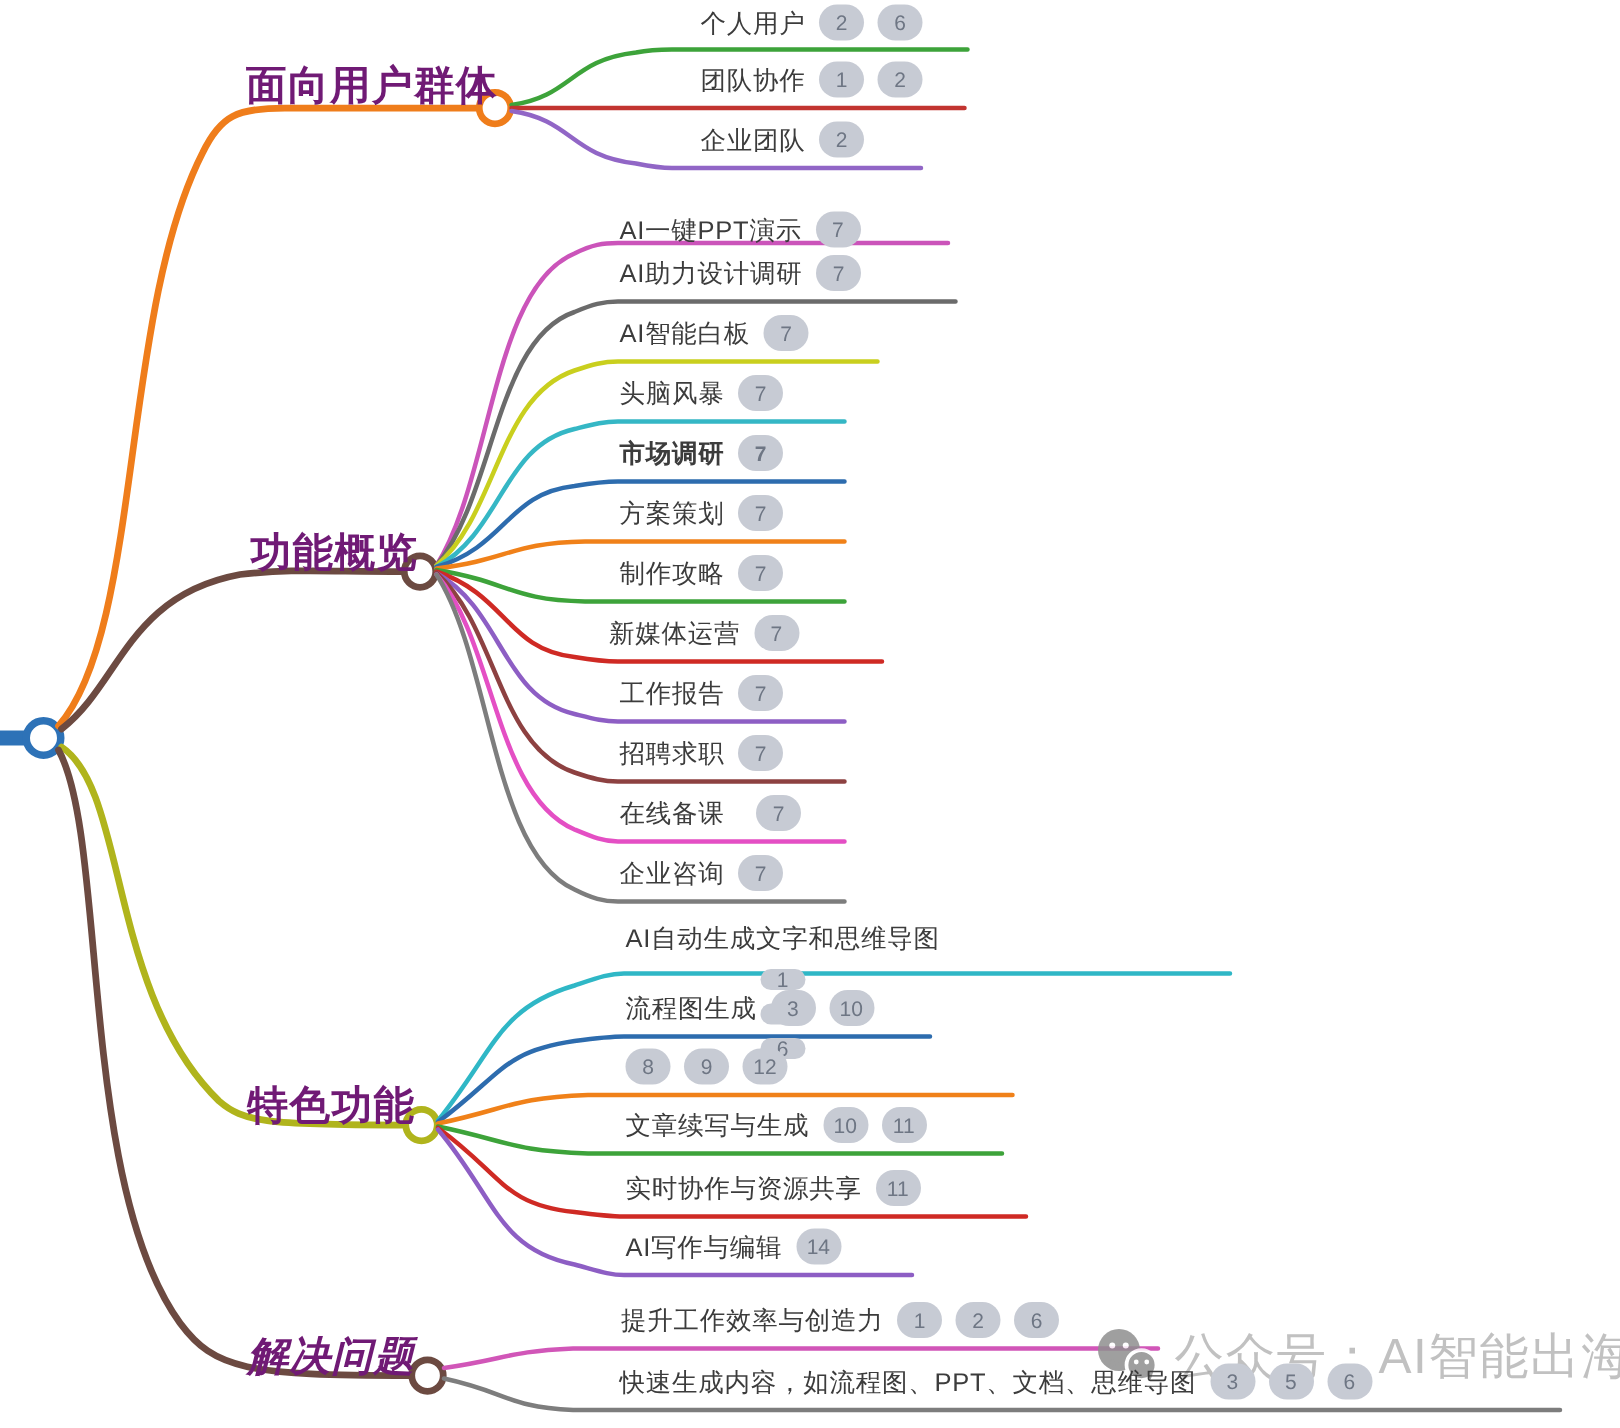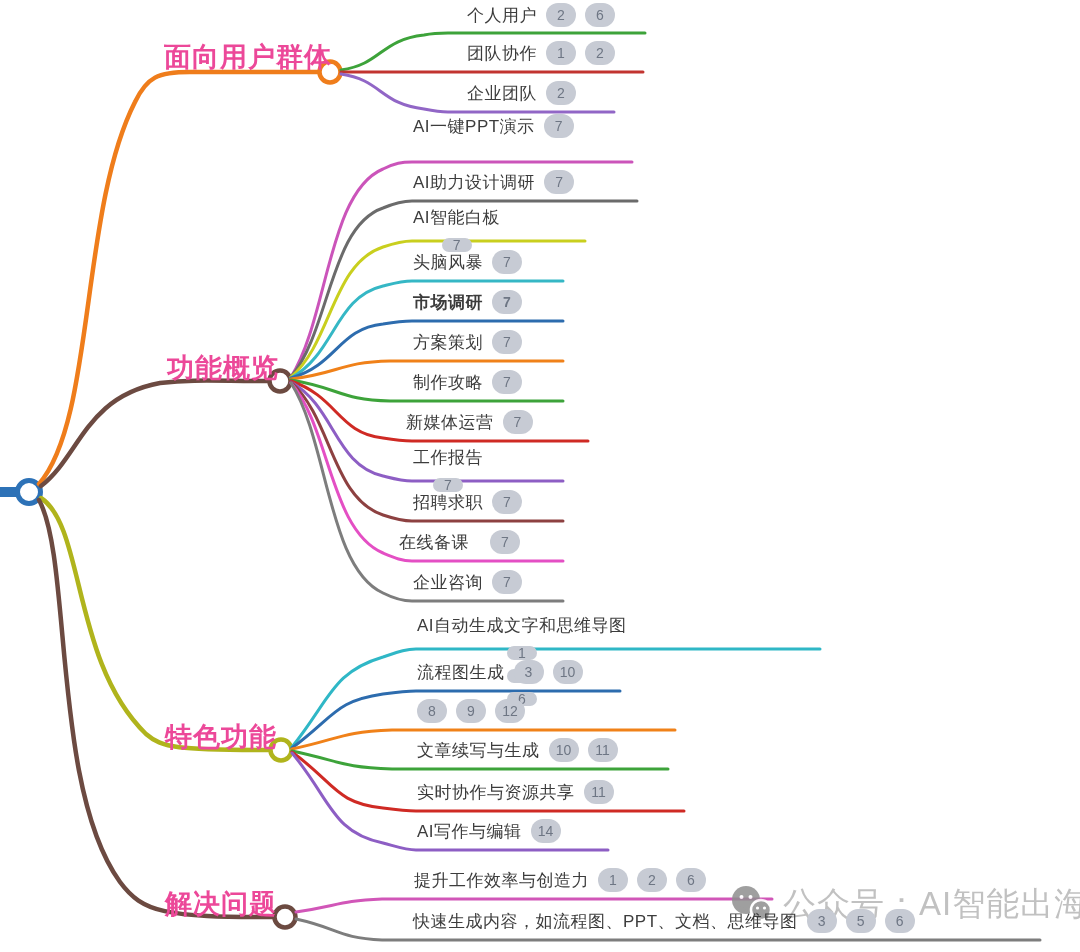--- a/index.html
+++ b/index.html
@@ -4,21 +4,21 @@
 <style>
   html,body { margin:0; padding:0; background:#ffffff; }
   .canvas {
     position:relative; width:1080px; height:952px; background:#ffffff;
     overflow:hidden;
     font-family:"Liberation Sans","DejaVu Sans",sans-serif;
   }
   svg.wires { position:absolute; left:0; top:0; z-index:1; }
   .topic {
     position:absolute; z-index:3; font-weight:bold; font-size:27px;
-    color:#ec4899; letter-spacing:1px; white-space:nowrap; line-height:30px;
+    color:#701a75; letter-spacing:1px; white-space:nowrap; line-height:30px;
   }
   .row {
     position:absolute; z-index:3; display:flex; align-items:center;
     gap:9px; height:32px; white-space:nowrap;
   }
   .row .lbl { font-size:17px; color:#3c3c3c; letter-spacing:0.5px; }
   .badge {
     display:inline-flex; align-items:center; justify-content:center;
     min-width:24px; height:24px; padding:0 3px; border-radius:13px;
     background:#c7cbd4; color:#6e7684; font-size:14px; line-height:1;
@@ -85,46 +85,46 @@
       <circle cx="28.5" cy="25" r="1.6" fill="#ffffff"></circle>
       <circle cx="35.5" cy="25" r="1.6" fill="#ffffff"></circle>
       <path d="M 38 37 L 35 32 L 40 31 Z" fill="#8f8f8f"></path>
     </svg>
     <span class="watermark-text">公众号：AI智能出海</span>
   </div>
 
   <div class="topic" style="left:164px; top:42px;">面向用户群体</div>
   <div class="topic" style="left:167px; top:353px;">功能概览</div>
   <div class="topic" style="left:165px; top:722px;">特色功能</div>
-  <div class="topic" style="left:165px; top:889px;">解决问题</div>
+  <div class="topic" style="left:165px; top:889px;font-style:italic;">解决问题</div>
 
   <div class="row" style="left:467px; top:-1px;">
     <span class="lbl">个人用户</span>
     <span class="badge">2</span>
     <span class="badge">6</span>
   </div>
   <div class="row" style="left:467px; top:37px;">
     <span class="lbl">团队协作</span>
     <span class="badge">1</span>
     <span class="badge">2</span>
   </div>
   <div class="row" style="left:467px; top:77px;">
     <span class="lbl">企业团队</span>
     <span class="badge">2</span>
   </div>
 
-  <div class="row" style="left:413px; top:110px;">
+  <div class="row" style="left:413px; top:137px;">
     <span class="lbl">AI一键PPT演示</span>
     <span class="badge">7</span>
   </div>
   <div class="row" style="left:413px; top:166px;">
     <span class="lbl">AI助力设计调研</span>
     <span class="badge">7</span>
   </div>
-  <div class="row" style="left:413px; top:206px;flex-direction:column;">
+  <div class="row" style="left:413px; top:206px;">
     <span class="lbl">AI智能白板</span>
     <span class="badge">7</span>
   </div>
   <div class="row" style="left:413px; top:246px;">
     <span class="lbl">头脑风暴</span>
     <span class="badge">7</span>
   </div>
   <div class="row" style="left:413px; top:286px;font-weight:bold;">
     <span class="lbl">市场调研</span>
     <span class="badge">7</span>
@@ -134,29 +134,29 @@
     <span class="badge">7</span>
   </div>
   <div class="row" style="left:413px; top:366px;">
     <span class="lbl">制作攻略</span>
     <span class="badge">7</span>
   </div>
   <div class="row" style="left:406px; top:406px;">
     <span class="lbl">新媒体运营</span>
     <span class="badge">7</span>
   </div>
-  <div class="row" style="left:413px; top:446px;flex-direction:column;">
+  <div class="row" style="left:413px; top:446px;">
     <span class="lbl">工作报告</span>
     <span class="badge">7</span>
   </div>
   <div class="row" style="left:413px; top:486px;">
     <span class="lbl">招聘求职</span>
     <span class="badge">7</span>
   </div>
-  <div class="row" style="left:399px; top:526px;gap:21px;">
+  <div class="row" style="left:413px; top:526px;gap:21px;">
     <span class="lbl">在线备课</span>
     <span class="badge">7</span>
   </div>
   <div class="row" style="left:413px; top:566px;">
     <span class="lbl">企业咨询</span>
     <span class="badge">7</span>
   </div>
 
   <div class="row" style="left:417px; top:614px;flex-direction:column;">
     <span class="lbl">AI自动生成文字和思维导图</span>

